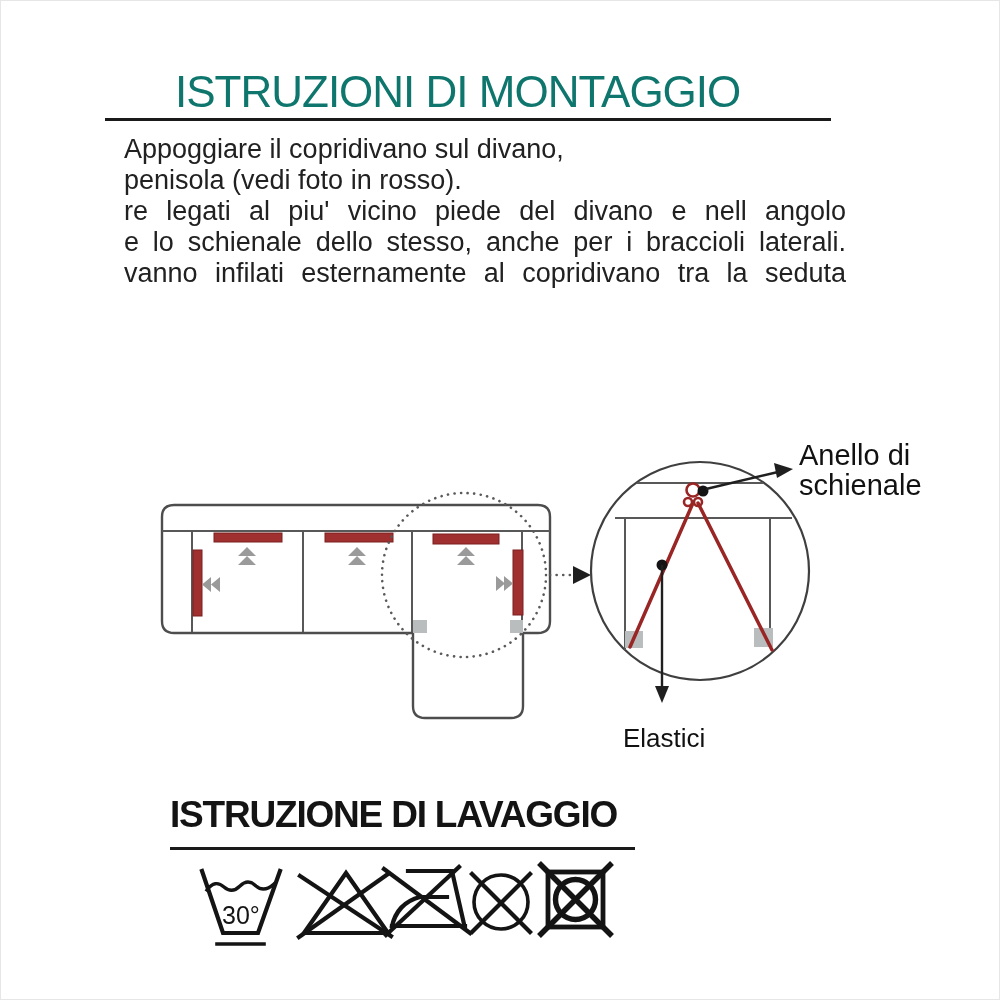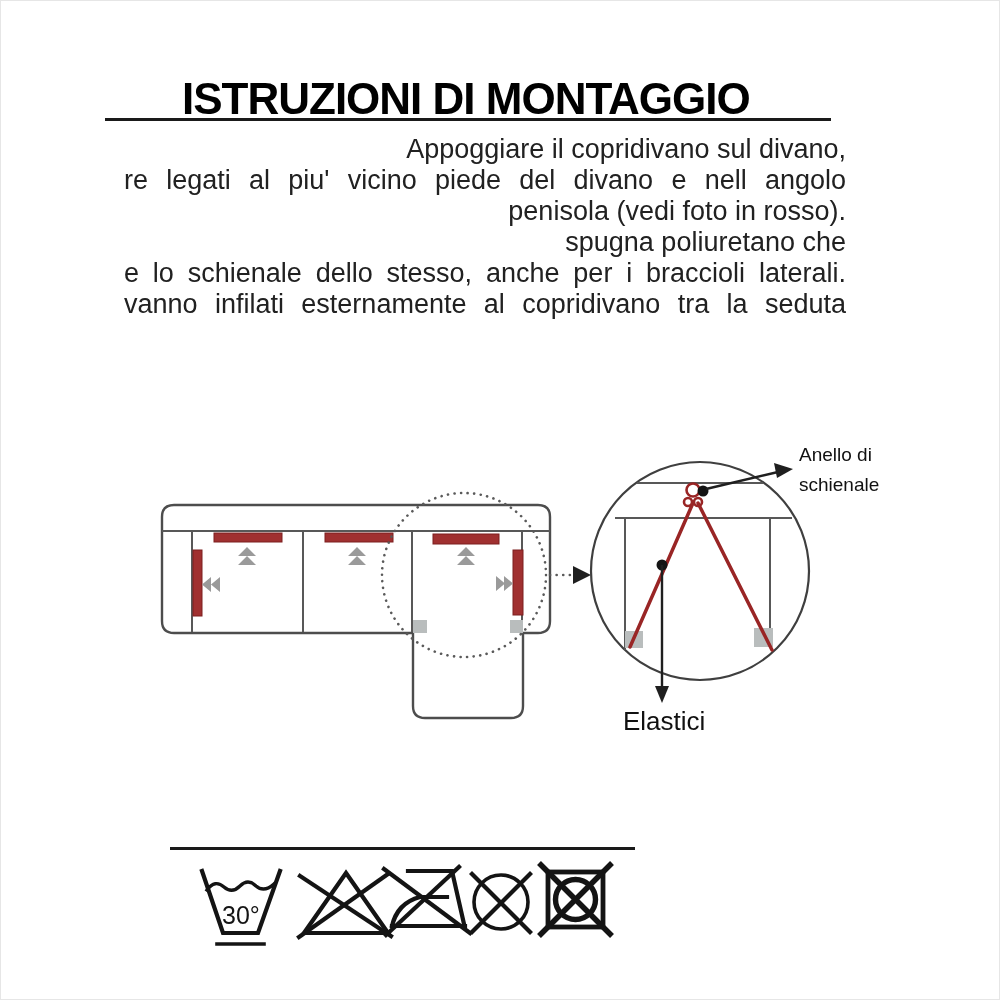--- a/index.html
+++ b/index.html
@@ -2,34 +2,34 @@
 <html><head>
 <meta charset="utf-8">
 <style>
   html,body{margin:0;padding:0;background:#ffffff;}
   .page{
     position:relative;width:1000px;height:1000px;background:#ffffff;overflow:hidden;
     font-family:"Liberation Sans","DejaVu Sans",sans-serif;color:#1c1c1c;
     box-shadow:inset 0 0 0 1px #e6e6e6;
   }
   .title1{
-    position:absolute;left:167px;top:59px;margin:15px;
-    font-size:44px;font-weight:bold;letter-spacing:-1px;color:#000000;white-space:nowrap;
+    position:absolute;left:167px;top:59px;margin:8px;
+    font-size:44px;font-weight:normal;letter-spacing:-1px;color:#0f766e;white-space:nowrap;
   }
   .rule1{position:absolute;left:105px;top:118px;width:726px;height:3px;background:#1a1a1a;}
   .bodytext{position:absolute;left:124px;top:134px;width:722px;font-size:27px;line-height:31px;color:#212121;}
-  .ln{white-space:normal;text-align:right;}
+  .ln{white-space:normal;}
   .ln.just{text-align:justify;text-align-last:justify;}
   .title2{
     position:absolute;left:170px;top:794px;margin:0;
     font-size:37px;font-weight:bold;letter-spacing:-1.2px;color:#141414;white-space:nowrap;
   }
   .rule2{position:absolute;left:170px;top:847px;width:465px;height:3px;background:#1a1a1a;}
-  .lbl{position:absolute;font-size:19px;line-height:30px;color:#111;}
-  .lbl-elastici{position:absolute;font-size:26px;color:#111;}
+  .lbl{position:absolute;font-size:29px;line-height:30px;color:#111;}
+  .lbl-elastici{position:absolute;font-size:26px;color:#111;margin-top:17px;}
   svg.diagram{position:absolute;left:0;top:0;}
   .outline{fill:none;stroke:#4d4d4d;stroke-width:2.4;}
   .thinline{fill:none;stroke:#585858;stroke-width:2;}
   .redbar{stroke:#7c1f1f;stroke-width:1;}
   .chev{stroke:none;}
   .dotted{fill:none;stroke:#5a5a5a;stroke-width:2.6;stroke-dasharray:0.1 6.5;stroke-linecap:round;}
   .elastic{fill:none;stroke-width:3.5;stroke-linecap:round;}
   .ring{fill:none;stroke-width:2.6;}
   .blackline{fill:none;stroke:#1f1f1f;stroke-width:2.4;}
   .wash{fill:none;stroke:#141414;stroke-width:4.2;stroke-linecap:square;}
@@ -39,23 +39,22 @@
 </head>
 <body>
 
 <div class="page">
 
   <h1 class="title1">ISTRUZIONI DI MONTAGGIO</h1>
   <div class="rule1"></div>
 
   <div class="bodytext">
     <div class="ln">Appoggiare il copridivano sul divano,</div>
+    <div class="ln">penisola (vedi foto in rosso).</div>
     <div class="ln just">re legati al piu' vicino piede del divano e nell angolo</div>
-    <div class="ln">penisola (vedi foto in rosso).</div>
-    <div class="ln">spugna poliuretano che</div>
     <div class="ln just">e lo schienale dello stesso, anche per i braccioli laterali.</div>
     <div class="ln just">vanno infilati esternamente al copridivano tra la seduta</div>
   </div>
 
   <svg class="diagram" width="1000" height="1000" viewBox="0 0 1000 1000">
 
     <g>
       <path class="outline" d="M 174 505 L 538 505 Q 550 505 550 517 L 550 621 Q 550 633 538 633 L 523 633
            L 523 706 Q 523 718 511 718 L 425 718 Q 413 718 413 706 L 413 633 L 174 633
            Q 162 633 162 621 L 162 517 Q 162 505 174 505 Z" fill="#ffffff"></path>
@@ -151,15 +150,16 @@
       </g>
     </g>
   </svg>
 
   <div class="lbl" style="left:799px;top:440px;">
     <div>Anello di</div>
     <div>schienale</div>
   </div>
   <div class="lbl-elastici" style="left:623px;top:706px;">Elastici</div>
 
+  <h2 class="title2">ISTRUZIONE DI LAVAGGIO</h2>
   <div class="rule2"></div>
 
 </div>
 
 </body></html>

